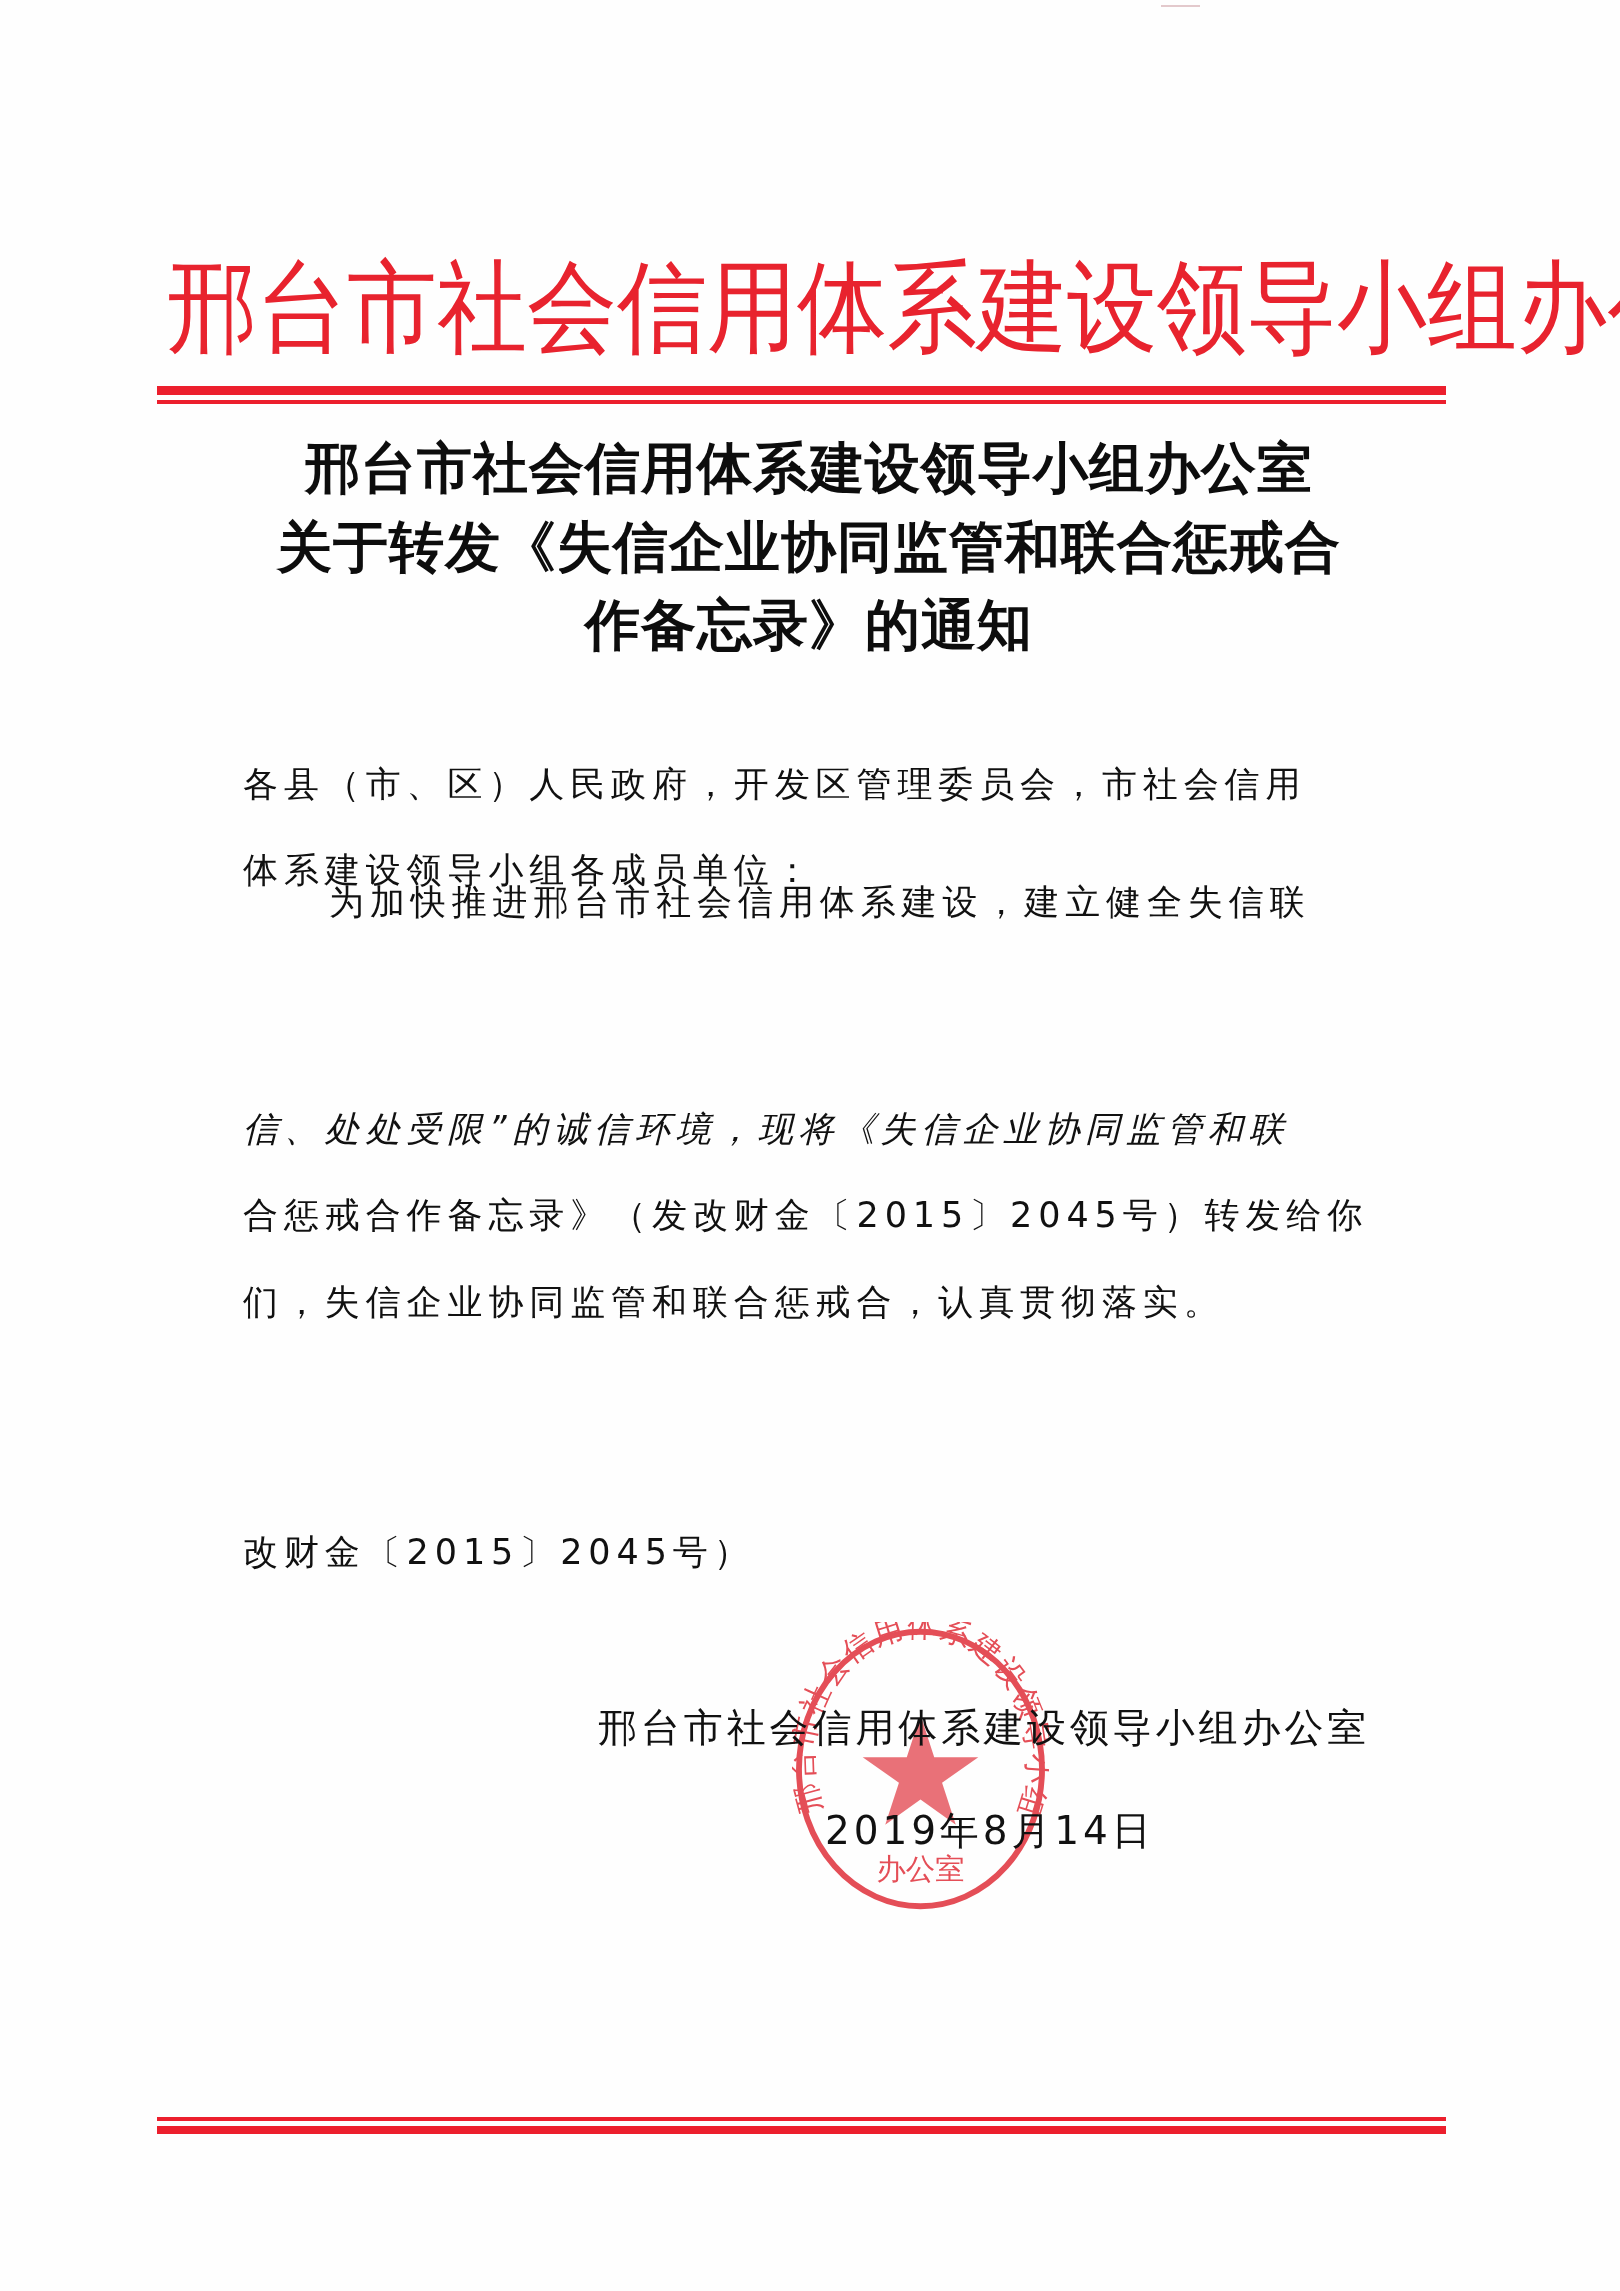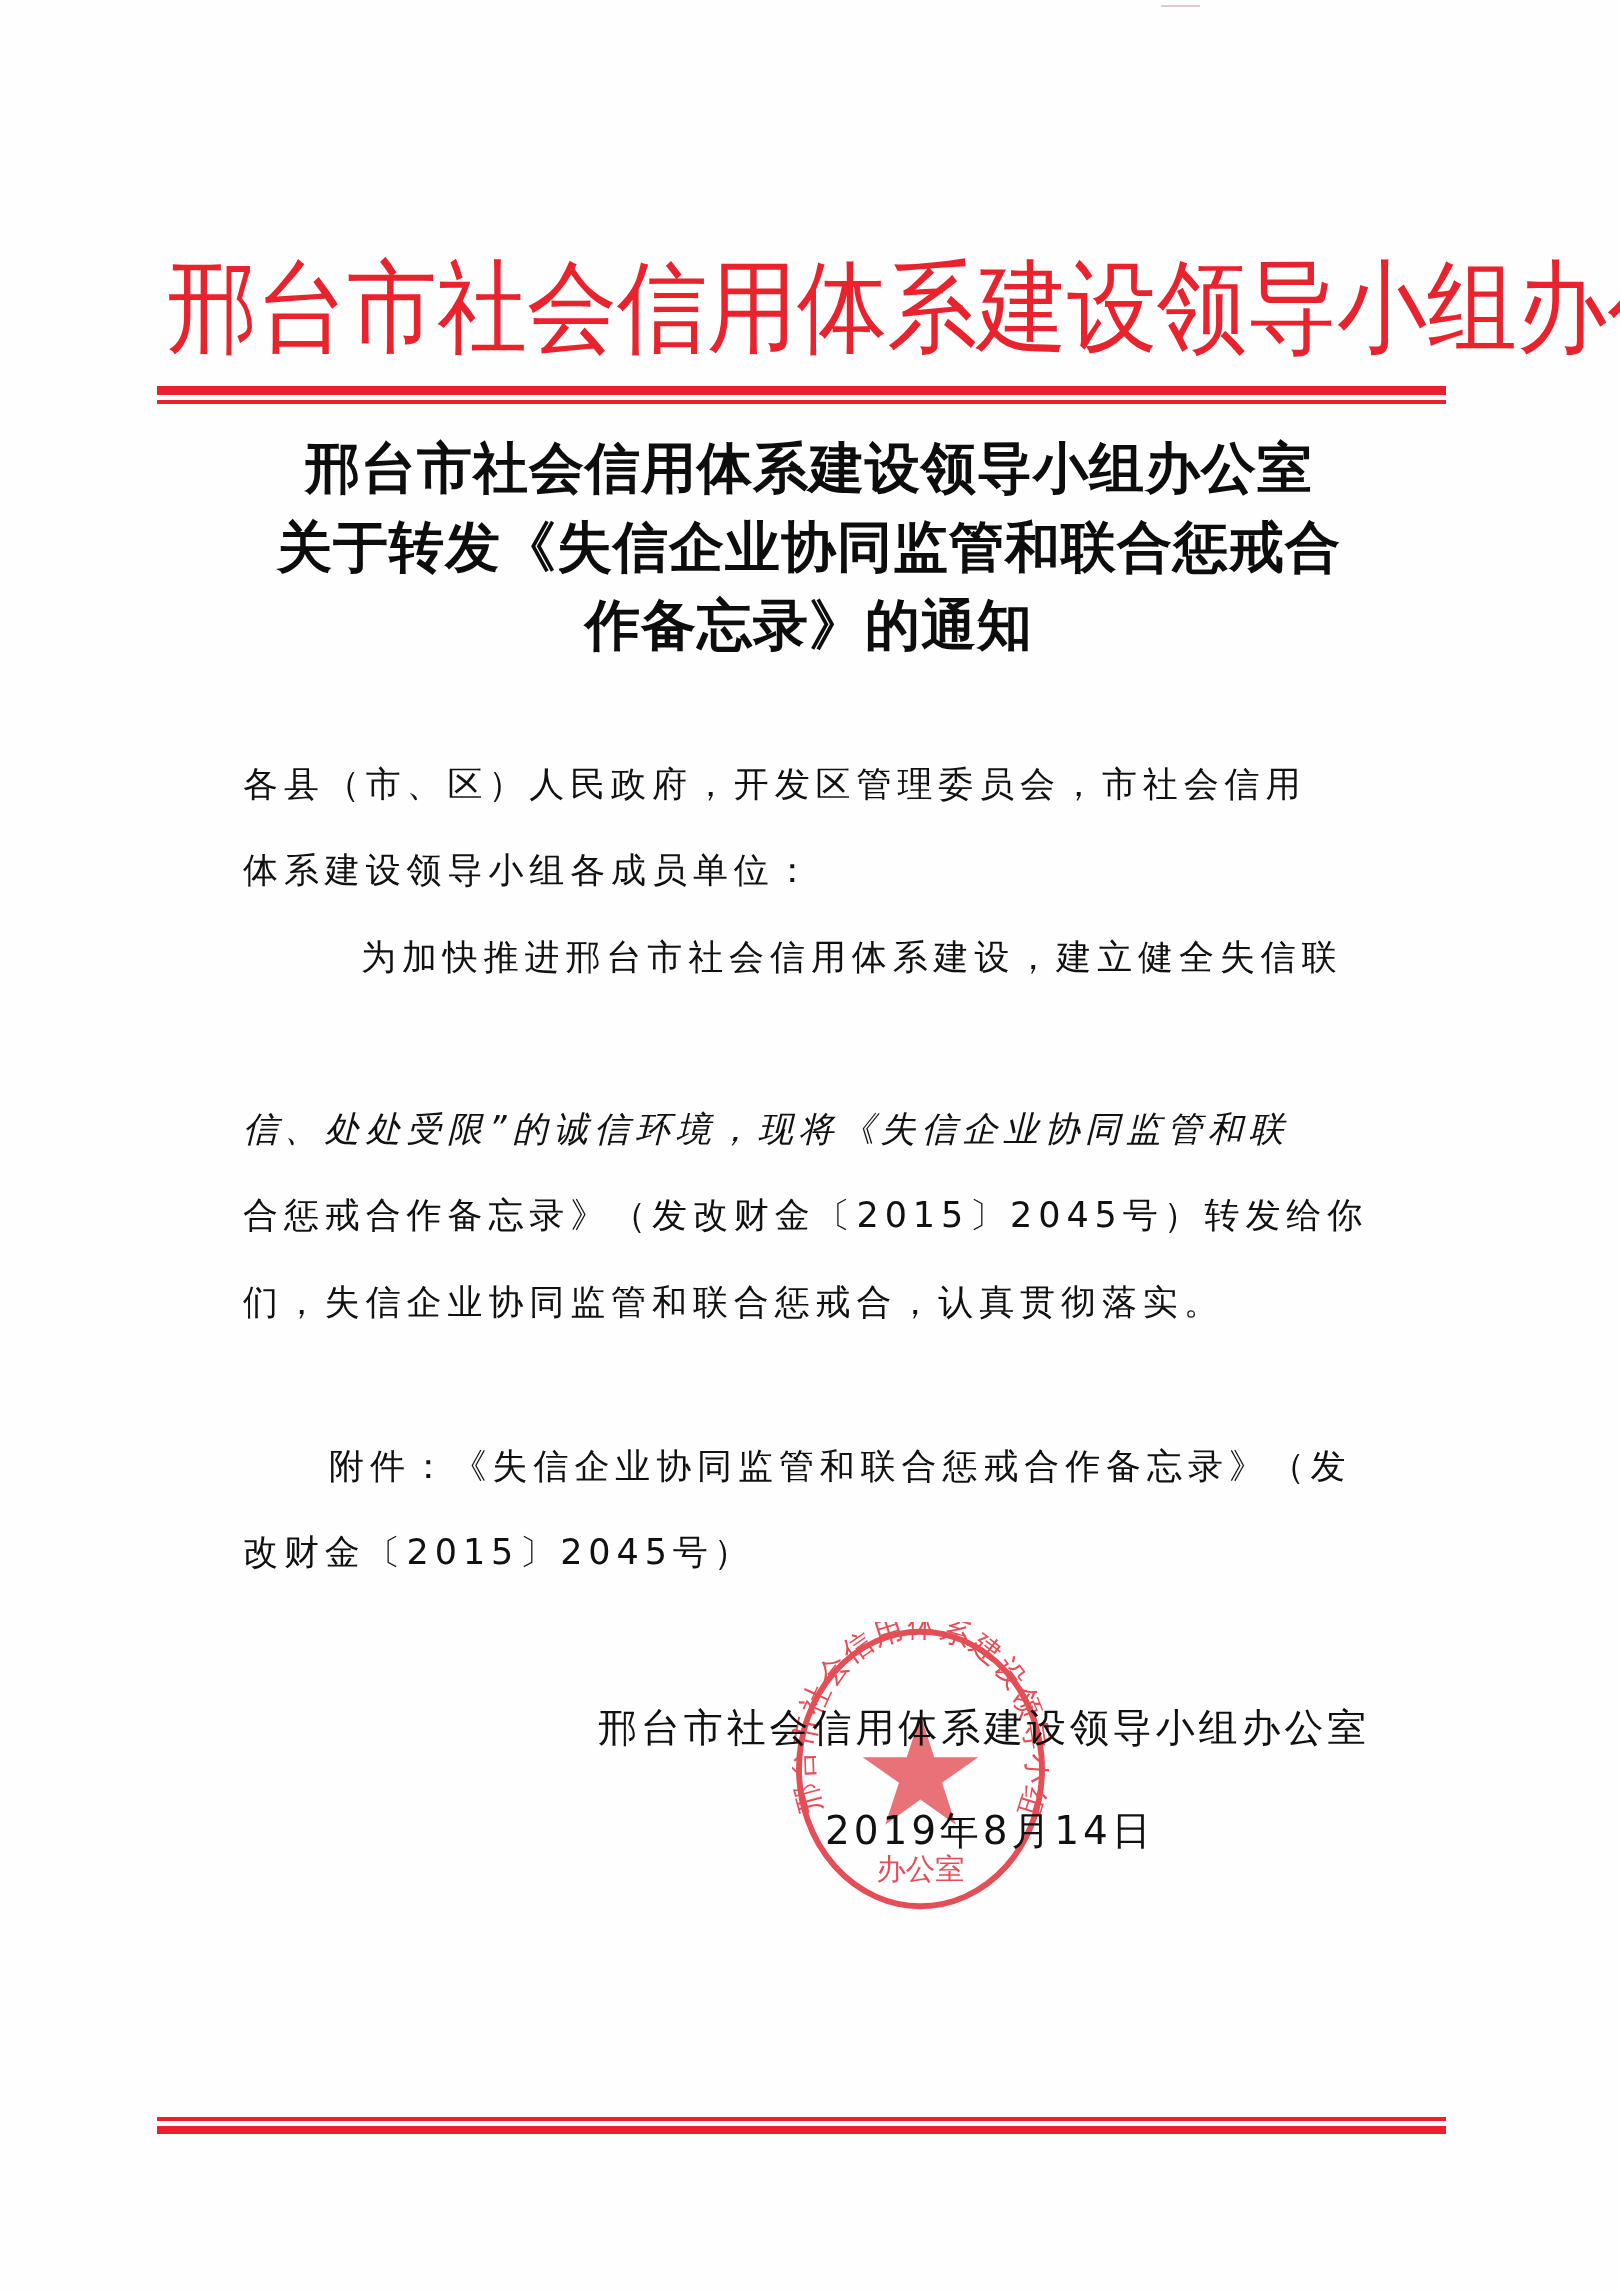--- a/index.html
+++ b/index.html
@@ -140,26 +140,25 @@
   <div class="rule rule-top-thick"></div>
   <div class="rule rule-top-thin"></div>
 
   <div class="title title-l1">邢台市社会信用体系建设领导小组办公室</div>
   <div class="title title-l2">关于转发《失信企业协同监管和联合惩戒合</div>
   <div class="title title-l3">作备忘录》的通知</div>
 
   <div class="body-text" style="top:741px;">各县（市、区）人民政府，开发区管理委员会，市社会信用</div>
   <div class="body-text" style="top:827px;">体系建设领导小组各成员单位：</div>
 
-  <div class="body-text indent" style="top:914px;margin-left:32px;">为加快推进邢台市社会信用体系建设，建立健全失信联</div>
+  <div class="body-text indent" style="top:859px;">为加快推进邢台市社会信用体系建设，建立健全失信联</div>
   <div class="body-text" style="top:1086px;font-style:italic;">信、处处受限”的诚信环境，现将《失信企业协同监管和联</div>
   <div class="body-text" style="top:1172px;">合惩戒合作备忘录》（发改财金〔2015〕2045号）转发给你</div>
   <div class="body-text" style="top:1259px;">们，失信企业协同监管和联合惩戒合，认真贯彻落实。</div>
 
-  <div class="body-text indent" style="top:1423px;">附件：《失信企业协同监管和联合惩戒合作备忘录》（发</div>
   <div class="body-text" style="top:1509px;">改财金〔2015〕2045号）</div>
 
   <svg class="stamp" viewBox="0 0 262 300">
     <defs>
       <path id="ringPath" d="M 40 210 A 110 125 0 1 1 222 210" fill="none"></path>
     </defs>
     <ellipse cx="131" cy="150" rx="124" ry="140" fill="none" stroke="#e0303a" stroke-width="6"></ellipse>
     <text font-family="DejaVu Sans, sans-serif" font-size="30" fill="#e0303a" letter-spacing="2">
       <textPath href="#ringPath" startOffset="4%">邢台市社会信用体系建设领导小组</textPath>
     </text>

